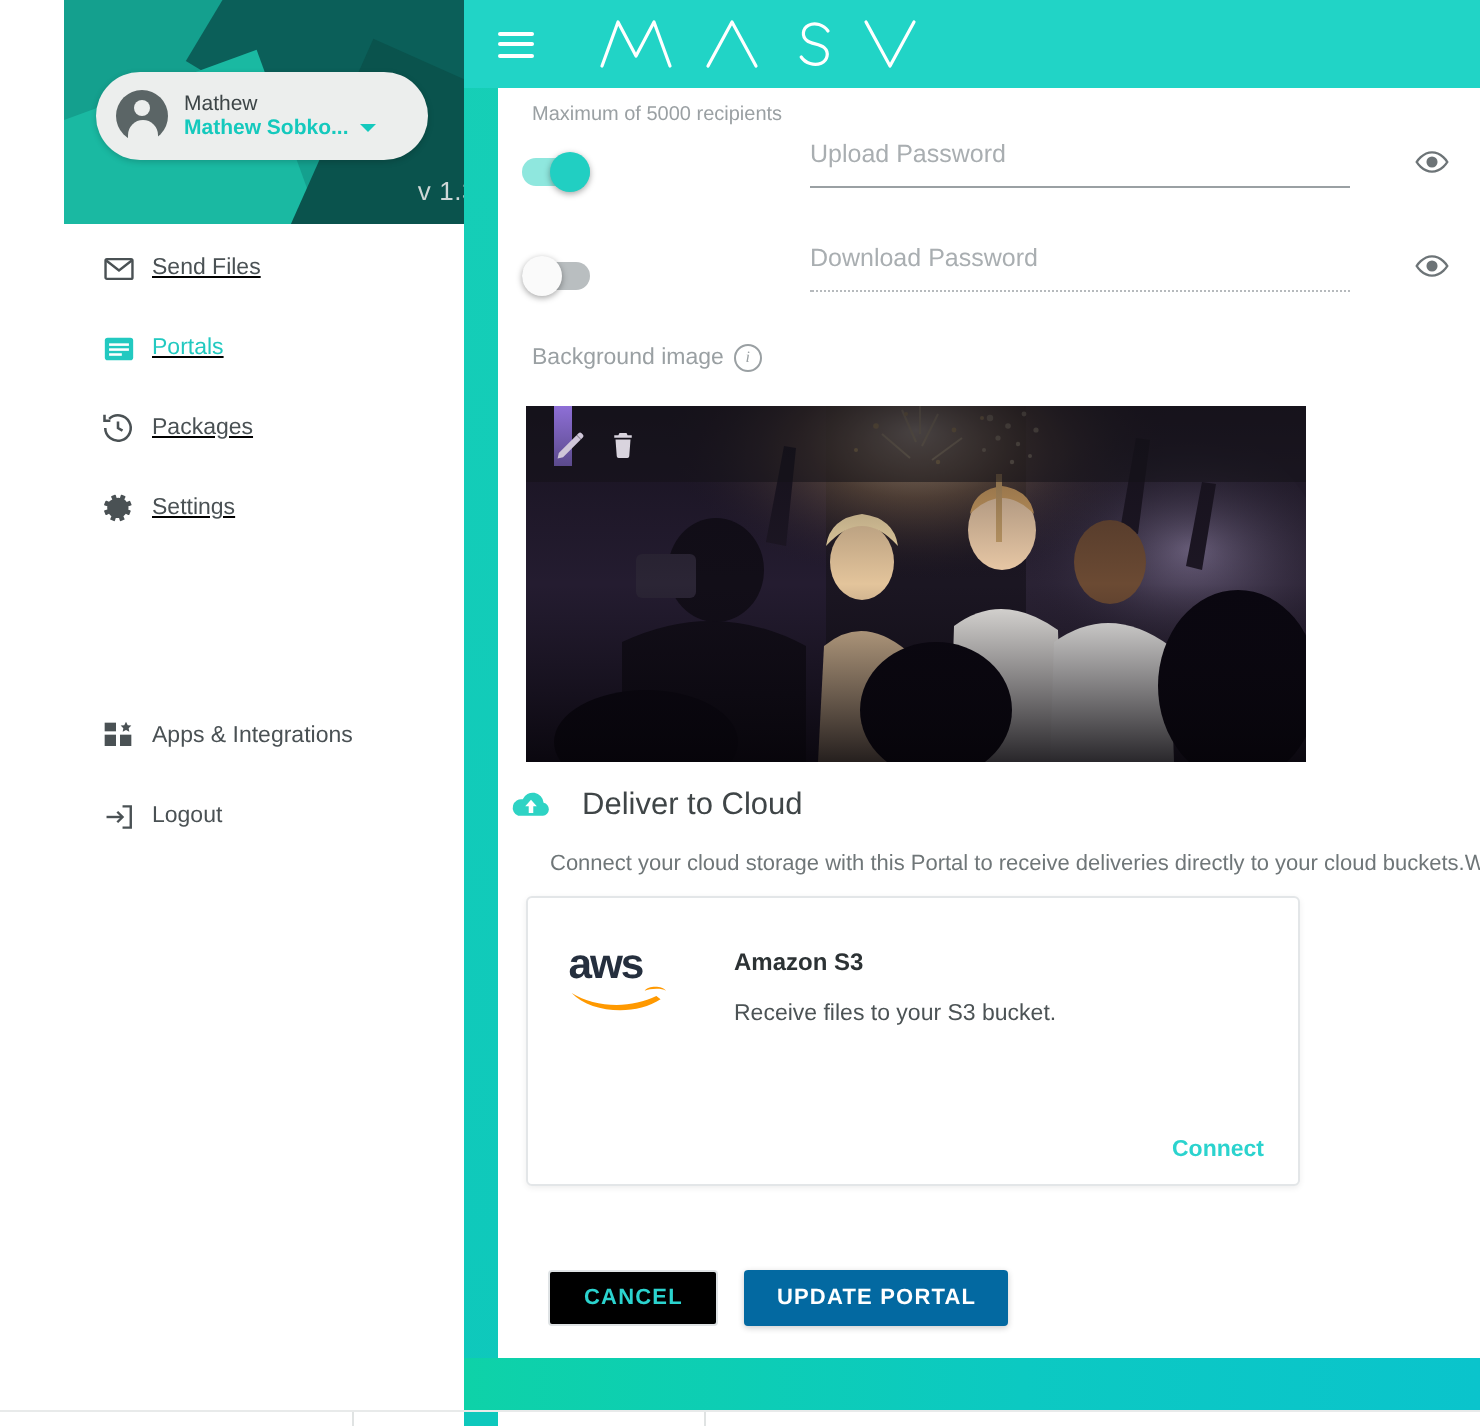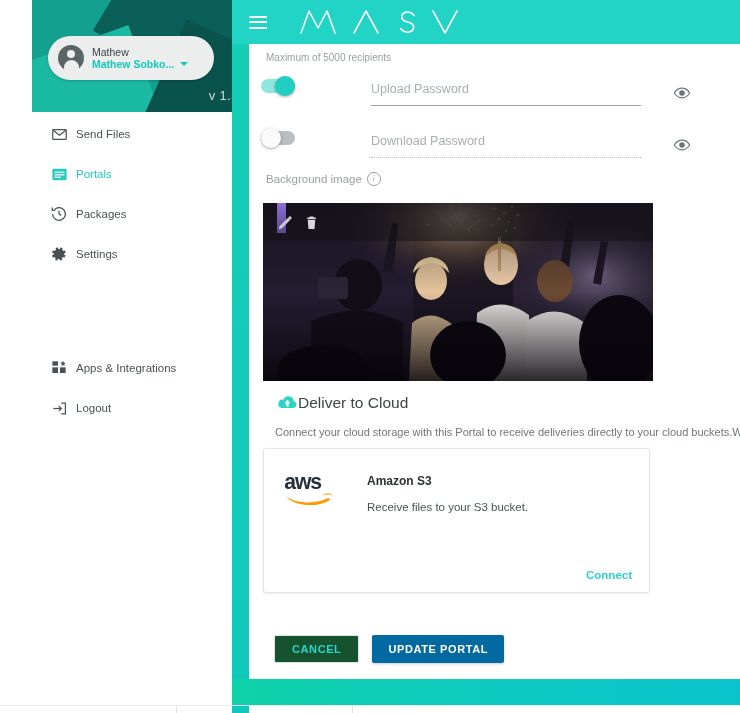--- a/index.html
+++ b/index.html
@@ -61,21 +61,21 @@
   #user-email{font-size:10.5px;color:#15c9bd;font-weight:bold;white-space:nowrap;}
   #user-caret{
     width:0;height:0;border-left:4px solid transparent;border-right:4px solid transparent;
     border-top:4px solid #15c9bd;
   }
   #version{
     position:absolute;right:14px;top:88px;
     font-size:13px;color:#cfd8d7;letter-spacing:.3px;
   }
   .nav-group{position:absolute;left:0;width:232px;}
-  #nav-top{top:114px;}
+  #nav-top{top:114px;text-decoration:underline;}
   #nav-bottom{top:348px;}
   .nav-item{
     display:flex;align-items:center;height:40px;padding:0 14px 0 10px;
     box-sizing:border-box;cursor:pointer;position:relative;
   }
   .nav-ico{
     width:34px;flex:0 0 34px;display:flex;align-items:center;justify-content:center;
     color:#4a5154;
   }
   .nav-lbl{font-size:11.5px;color:#4a5154;flex:1;}
@@ -124,21 +124,21 @@
     cursor:pointer;
   }
   .toggle .knob{
     position:absolute;top:-3px;width:20px;height:20px;border-radius:50%;
     box-shadow:0 1px 3px rgba(0,0,0,.35);
   }
   .toggle.on{background:#8fe7de;}
   .toggle.on .knob{right:0;background:#21cfc2;}
   .toggle.off{background:#b9bec0;}
   .toggle.off .knob{left:0;background:#fafafa;}
-  .pw-field{position:absolute;left:122px;width:270px;margin-top:12px;}
+  .pw-field{position:absolute;left:156px;width:270px;}
   .pw-label{
     font-size:12.5px;color:#a9aeb1;padding-bottom:9px;
   }
   .pw-underline{height:1px;background:#9aa0a3;}
   .pw-underline.dotted{height:0;border-top:1px dotted #b6babd;background:none;}
   .eye{
     position:absolute;right:-50px;top:2px;width:18px;height:18px;cursor:pointer;color:#6d7477;
   }
 
   
@@ -163,21 +163,21 @@
   }
   #bg-pencil{position:absolute;left:14px;top:12px;width:16px;height:16px;cursor:pointer;}
   #bg-trash{position:absolute;left:41px;top:11px;width:15px;height:17px;cursor:pointer;}
   #purple-streak{
     position:absolute;left:14px;top:0;width:9px;height:30px;
     background:linear-gradient(180deg,#8e6fd6,#5b4a8c);
   }
 
   
   #cloud-head{
-    position:absolute;left:28px;top:350px;display:flex;align-items:center;gap:0;
+    position:absolute;left:6px;top:350px;display:flex;align-items:center;gap:15px;
   }
   #cloud-icon{width:21px;height:16px;}
   #cloud-title{font-size:15.5px;color:#3f4547;}
   #cloud-desc{
     position:absolute;left:26px;top:382px;width:530px;font-size:11px;color:#6f7678;
     white-space:nowrap;
   }
   #aws-card{
     position:absolute;left:14px;top:404px;width:385px;height:143px;
     background:#fff;border:1px solid #e3e6e8;border-radius:3px;
@@ -191,21 +191,21 @@
     position:absolute;left:103px;top:52px;font-size:11.5px;color:#4c5355;
   }
   #aws-connect{
     position:absolute;right:17px;bottom:11px;font-size:11.5px;font-weight:bold;
     color:#2bd3ce;cursor:pointer;
   }
 
   
   #actions{position:absolute;left:25px;top:591px;display:flex;gap:13px;align-items:center;}
   #btn-cancel{
-    height:28px;padding:0 17px;border:1px solid #dfe3e5;background:#14532d;
+    height:28px;padding:0 17px;border:1px solid #dfe3e5;background:#000000;
     color:#2bd3ce;font-size:11px;font-weight:bold;letter-spacing:.6px;
     display:flex;align-items:center;cursor:pointer;border-radius:2px;
   }
   #btn-update{
     height:28px;padding:0 16px;border:none;background:#0369a1;
     color:#fff;font-size:11px;font-weight:bold;letter-spacing:.6px;
     display:flex;align-items:center;cursor:pointer;border-radius:2px;
     box-shadow:0 1px 3px rgba(0,0,0,.2);
   }
 

